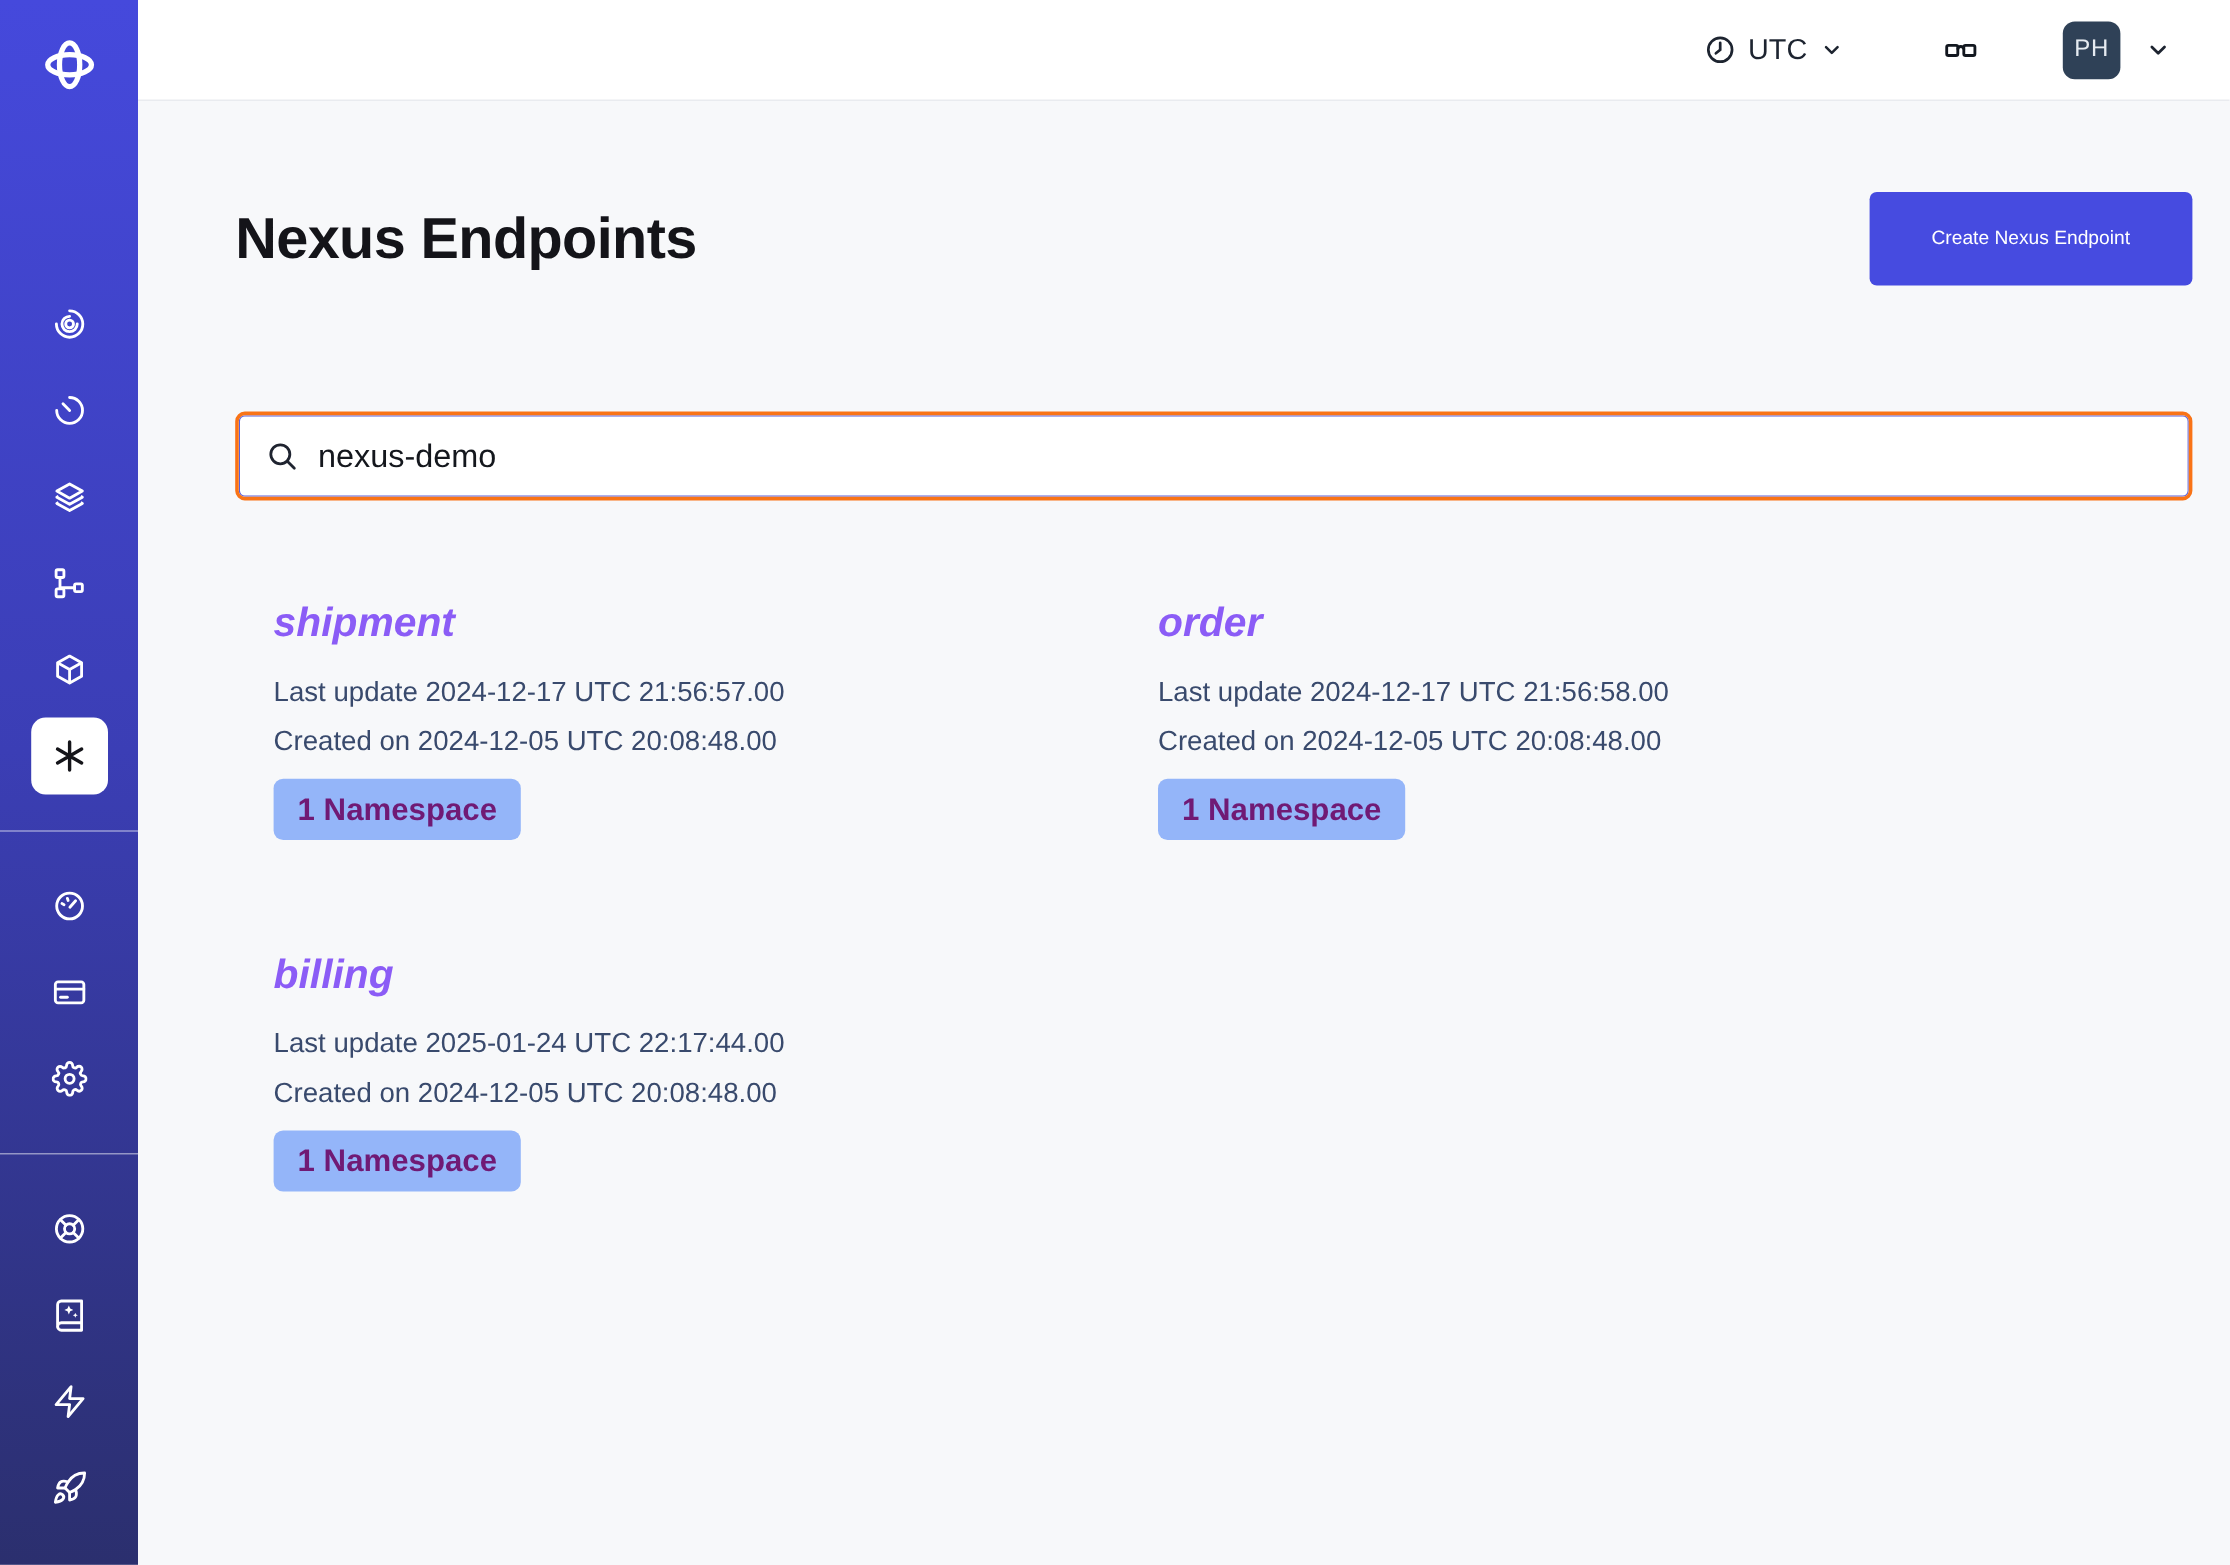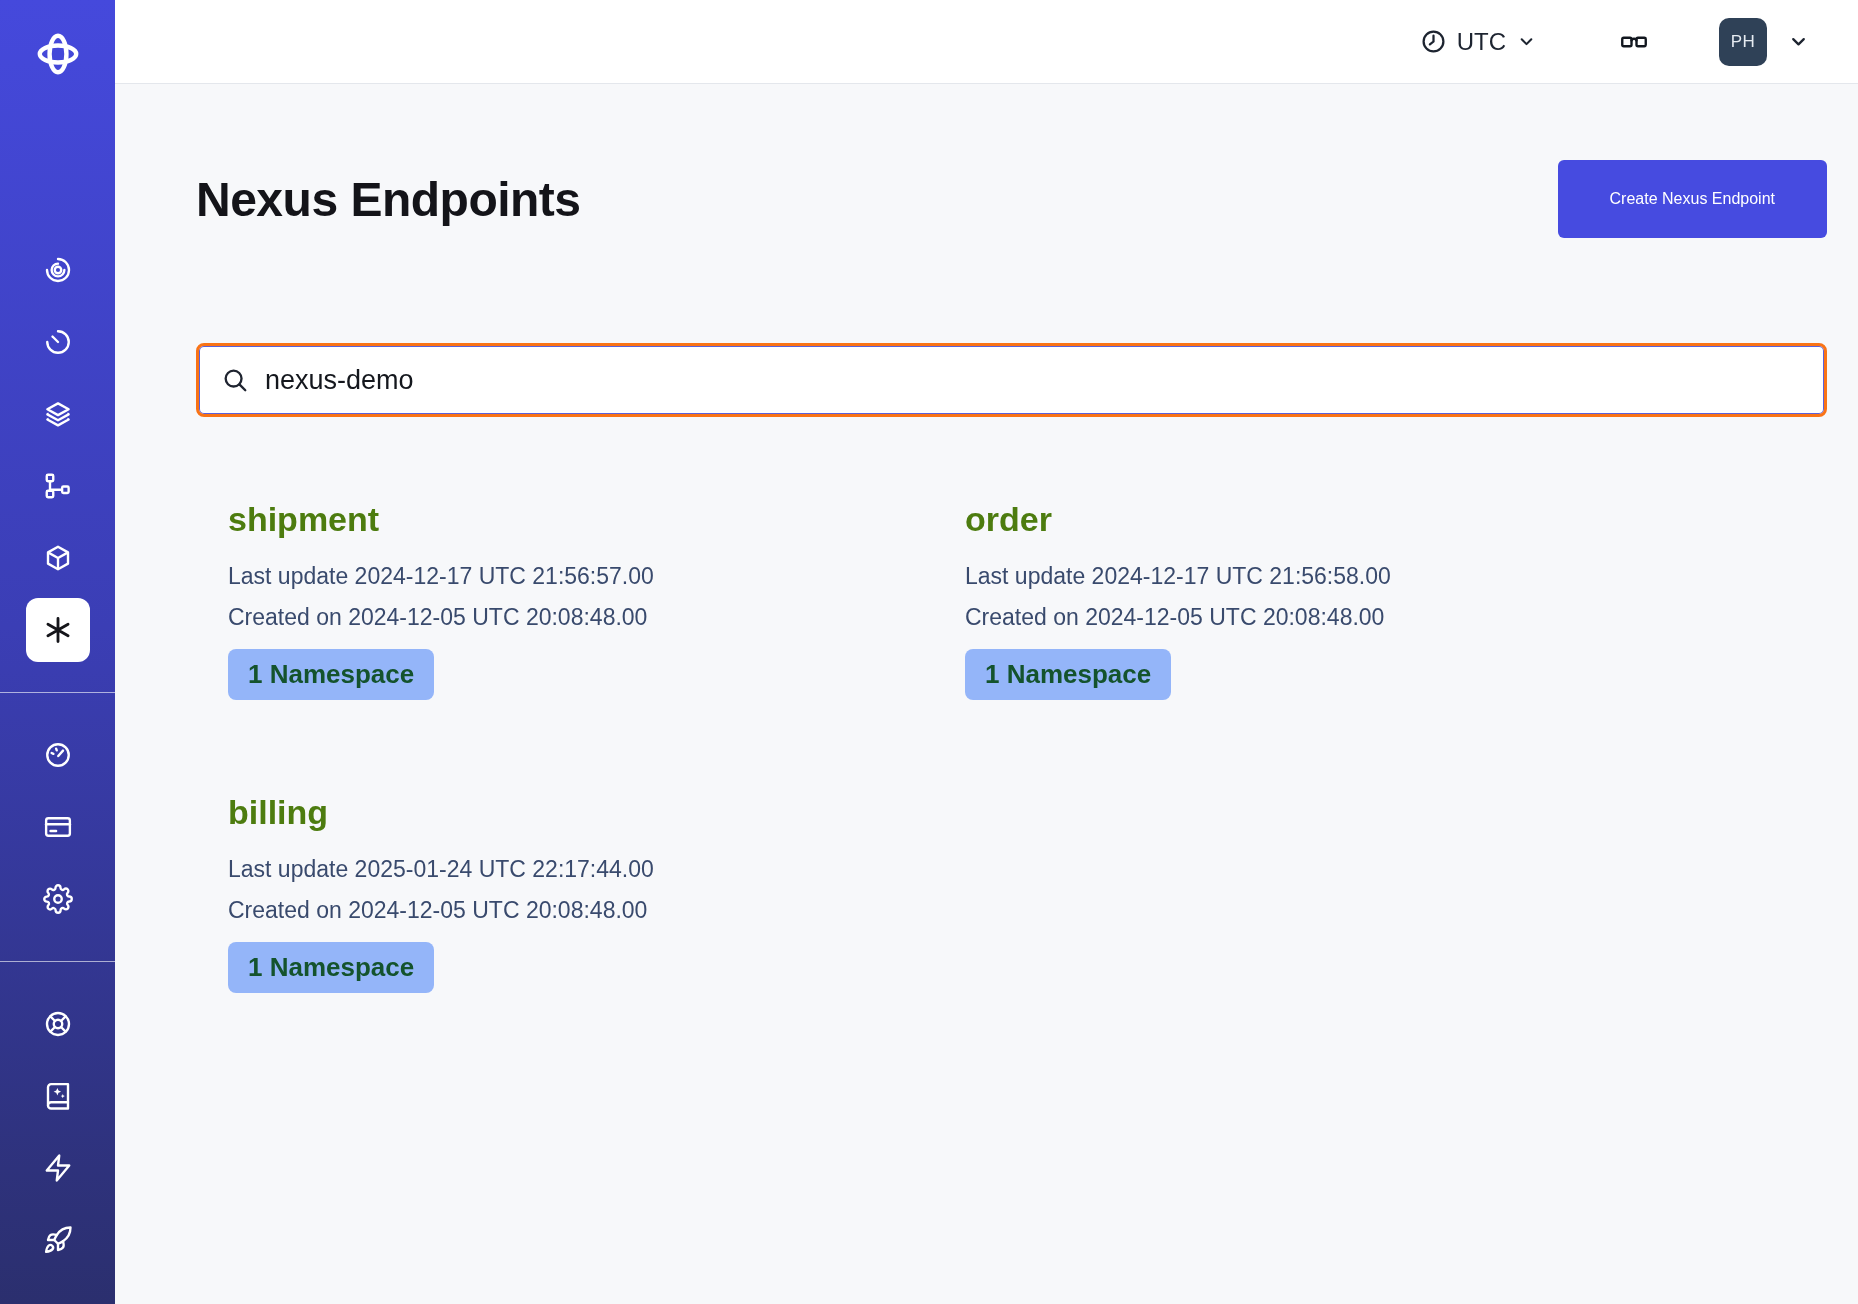--- a/index.html
+++ b/index.html
@@ -26,21 +26,21 @@
   .header {
     position:fixed; left:115px; top:0; right:0; height:84px; background:#ffffff;
     border-bottom:1px solid #e4e7ec; display:flex; align-items:center; justify-content:flex-end;
     padding-right:48px; gap:0; z-index:5;
   }
   .tz-btn { display:flex; align-items:center; gap:10px; background:none; border:none; cursor:pointer; font-family:inherit; }
   .tz-label { font-size:24px; color:#1d2430; }
   .icon-btn { background:none; border:none; cursor:pointer; display:flex; align-items:center; }
   .glasses-btn { margin-left:78px; }
   .account { display:flex; align-items:center; gap:20px; margin-left:66px; cursor:pointer; background:none; border:none; }
-  .avatar { width:48px; height:48px; border-radius:10px; background:#2f4157; color:#e6ebf1; font-size:17px; font-weight:500;
+  .avatar { width:48px; height:48px; border-radius:10px; background:#2f4157; color:#e6ebf1; font-size:20px; font-weight:500;
             display:flex; align-items:center; justify-content:center; letter-spacing:.5px; font-family:inherit; }
 
   
   .main { margin-left:115px; padding:160px 31px 0 81px; }
   .title-row { display:flex; align-items:center; justify-content:space-between; height:78px; }
   h1.page-title { font-size:48px; font-weight:700; color:#141419; letter-spacing:-.5px; }
   .btn-create {
     height:78px; padding:0 52px; background:#464be0; color:#ffffff; border:none; border-radius:6px;
     font-size:16px; font-family:inherit; cursor:pointer;
   }
@@ -51,24 +51,24 @@
     border-radius:8px; display:flex; align-items:center; padding:0 22px;
   }
   .search-wrap svg { flex:none; }
   .search-input {
     flex:1; border:none; outline:none; background:transparent; margin-left:16px;
     font-size:27px; color:#14171d; font-family:inherit;
   }
 
   .grid { margin-top:80px; display:grid; grid-template-columns:737px 737px; row-gap:90px; }
   .card { padding-left:32px; cursor:pointer; }
-  .ep-name { font-size:34px; font-weight:700; color:#4d7c0f; line-height:44px; margin-bottom:15px; }
+  .ep-name { font-size:34px; font-weight:700; color:#8b5cf6; line-height:44px; margin-bottom:15px;font-style:italic; }
   .ep-meta { font-size:23px; line-height:41px; color:#394a6d; }
   .ns-badge {
-    display:inline-block; margin-top:11px; background:#94b5f9; color:#14532d;
+    display:inline-block; margin-top:11px; background:#94b5f9; color:#701a75;
     font-size:26px; font-weight:700; padding:10px 20px; border-radius:8px;
   }
 </style>
 </head>
 <body>
 
 <nav class="sidebar">
   <button class="logo-btn">
     <svg width="46" height="46" viewBox="0 0 24 24" fill="none" stroke="#ffffff" stroke-width="2.3">
       <ellipse cx="12" cy="12" rx="9.5" ry="4.4"></ellipse>

